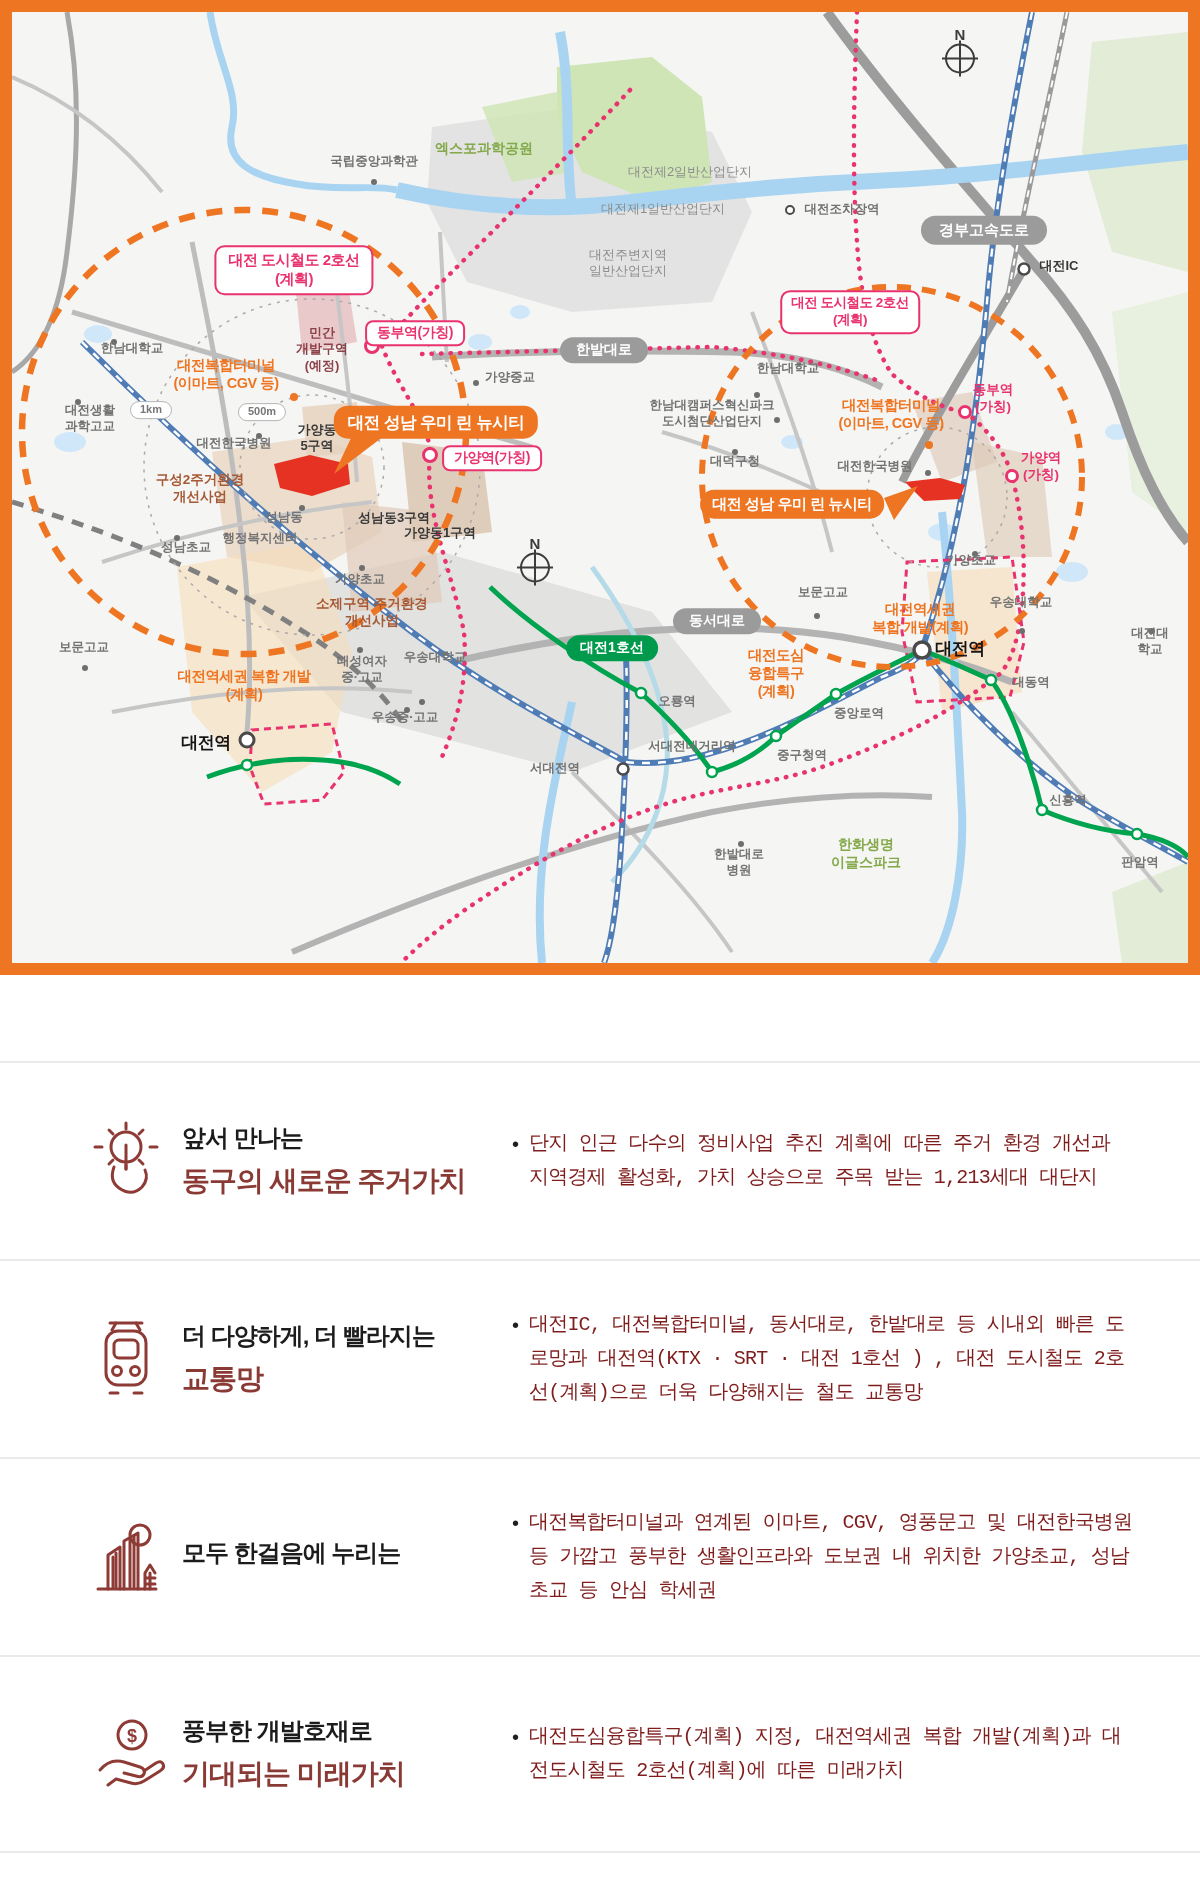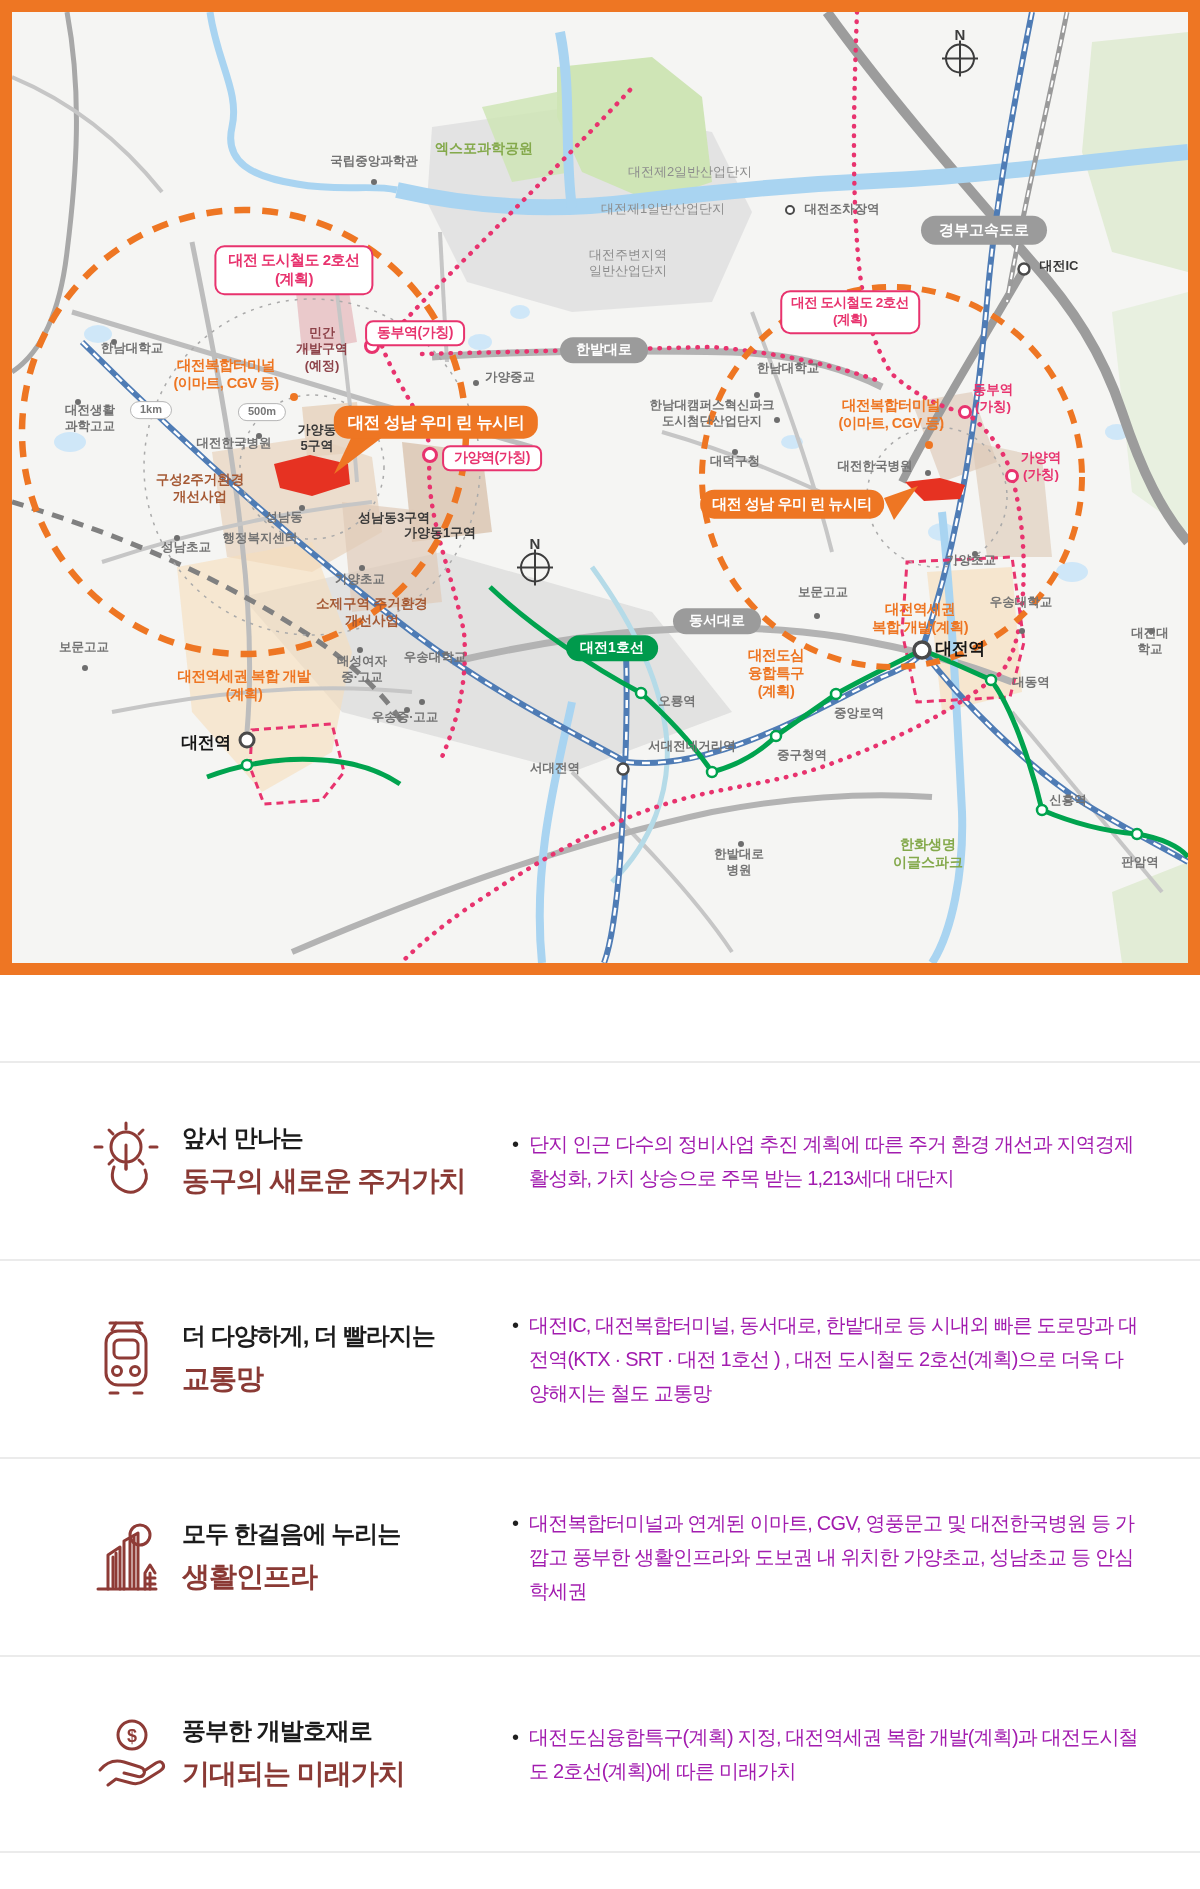--- a/index.html
+++ b/index.html
@@ -40,21 +40,21 @@
   
   .features{position:absolute;left:0;top:1061px;width:1200px;}
   .frow{box-sizing:border-box;height:198px;border-top:2px solid #ebebeb;display:flex;align-items:center;padding:0 60px 0 70px;}
   .frow:last-child{border-bottom:2px solid #ebebeb;}
   .ficon{width:112px;flex:0 0 112px;display:flex;align-items:center;justify-content:center;}
   .ftitle{width:330px;flex:0 0 330px;}
   .ftitle .t1{font-size:24px;font-weight:600;color:#1c1c1c;letter-spacing:-1px;margin-bottom:8px;}
   .ftitle .t2{font-size:28px;font-weight:800;color:#8a3a35;letter-spacing:-1px;}
   .fbullet{flex:1;display:flex;}
   .fbullet .dot{color:#1f1f1f;font-size:20px;margin-right:10px;line-height:1.7;}
-  .fbullet .txt{font-size:20px;color:#a21caf;line-height:1.7;letter-spacing:-0.8px;max-width:760px;}
+  .fbullet .txt{font-size:20px;color:#7f1d1d;line-height:1.7;letter-spacing:-0.8px;max-width:760px;font-family:Liberation Mono, monospace;}
 </style>
 </head>
 <body>
 
 <div class="map-frame">
   <div class="map-inner">
     <svg viewBox="0 0 1176 951" preserveAspectRatio="none">
 
       <polygon points="420,115 560,95 700,120 740,200 700,290 560,300 455,270 415,190" fill="#e3e3e3"></polygon>
       <polygon points="230,585 430,540 640,600 720,700 560,760 330,700" fill="#d2d2d2" opacity="0.55"></polygon>
@@ -273,21 +273,21 @@
         <div class="ml plain" style="left: 1019px; top: 671px;">대동역</div>
         <div class="ml plain" style="left: 665px; top: 690px;">오룡역</div>
         <div class="ml plain" style="left: 847px; top: 702px;">중앙로역</div>
         <div class="ml plain" style="left: 790px; top: 744px;">중구청역</div>
         <div class="ml plain" style="left: 680px; top: 735px;">서대전네거리역</div>
         <div class="ml plain" style="left: 543px; top: 757px;">서대전역</div>
         <div class="ml plain" style="left: 1056px; top: 789px;">신흥역</div>
         <div class="ml plain" style="left: 1128px; top: 851px;">판암역</div>
         <div class="ml plain" style="left: 727px; top: 851px;">한밭대로
 병원</div>
-        <div class="ml green-label" style="left: 916px; top: 841px;">한화생명
+        <div class="ml green-label" style="left: 854px; top: 841px;">한화생명
 이글스파크</div>
         <div class="ml pink-box" style="left: 282px; top: 258px;">대전 도시철도 2호선
 (계획)</div>
         <div class="ml pink-box small" style="left: 838px; top: 300px;">대전 도시철도 2호선
 (계획)</div>
         <div class="ml pink-box tag" style="left: 403px; top: 321px;">동부역(가칭)</div>
         <div class="ml pink-box tag" style="left: 480px; top: 446px;">가양역(가칭)</div>
         <div class="ml orange-box" style="left: 424px; top: 410px;">대전 성남 우미 린 뉴시티</div>
         <div class="ml orange-box small" style="left: 780px; top: 492px;">대전 성남 우미 린 뉴시티</div>
         <div class="ml gray-badge" style="left: 592px; top: 338px;">한밭대로</div>
@@ -377,21 +377,20 @@
    <path d="M44,78 V30 l14,-8 v56"></path>
             <path d="M50,28 v48"></path>
             <path d="M54,25 v51"></path>
    <path d="M70,78 V62 m-5,16 V62 l5,-8 5,8 m-10,5 h10 m-10,6 h10"></path>
    <path d="M18,78 h58"></path>
           </g>
         </svg>
       </div>
     <div class="ftitle">
       <div class="t1">모두 한걸음에 누리는</div>
-      <div class="t2">생활인프라</div>
     </div>
     <div class="fbullet">
       <span class="dot">•</span>
       <span class="txt">대전복합터미널과 연계된 이마트, CGV, 영풍문고 및 대전한국병원 등 가깝고 풍부한 생활인프라와 도보권 내 위치한 가양초교, 성남초교 등 안심 학세권</span>
     </div>
     </div>
     <div class="frow">
       <div class="ficon">
         <svg width="92" height="92" viewBox="0 0 92 92">
    <circle cx="52" cy="27" r="14" stroke="#8e3b36" fill="none" stroke-width="3" stroke-linecap="round" stroke-linejoin="round"></circle>

